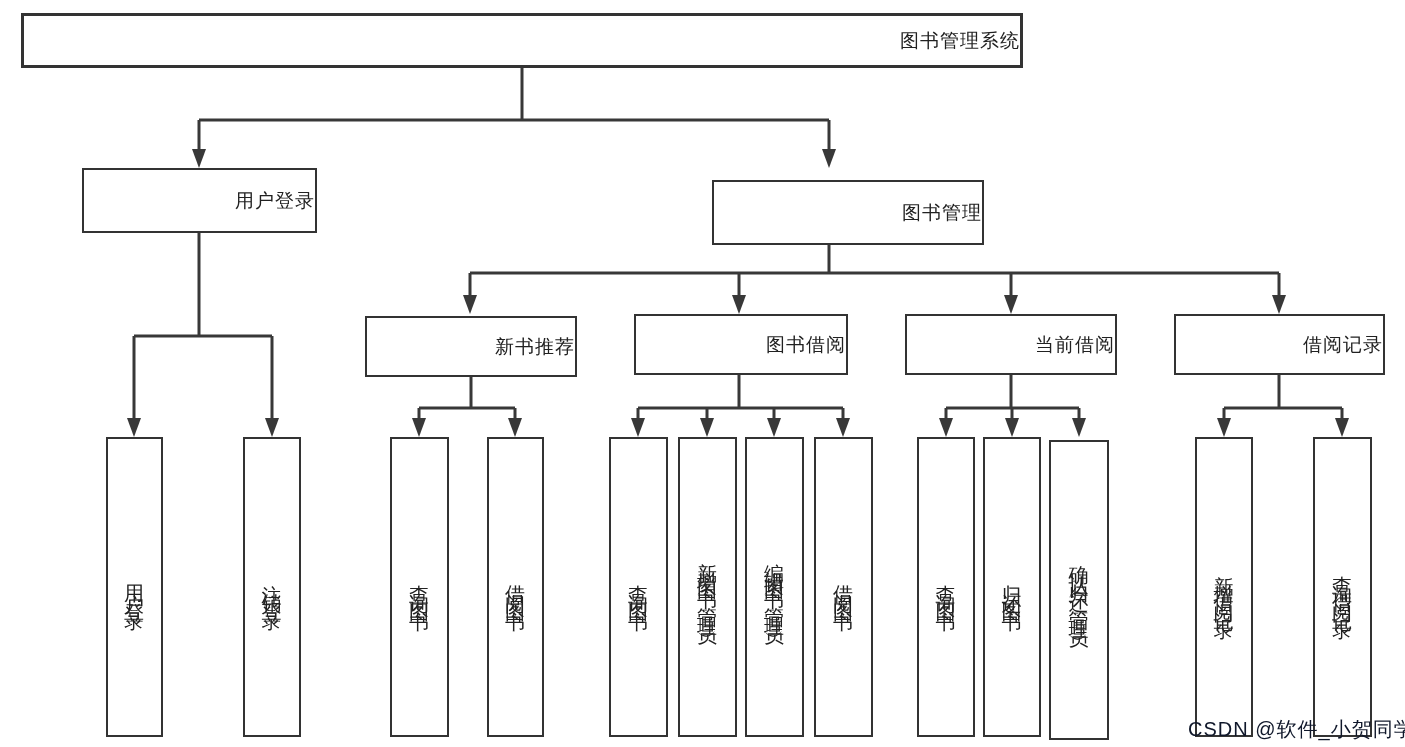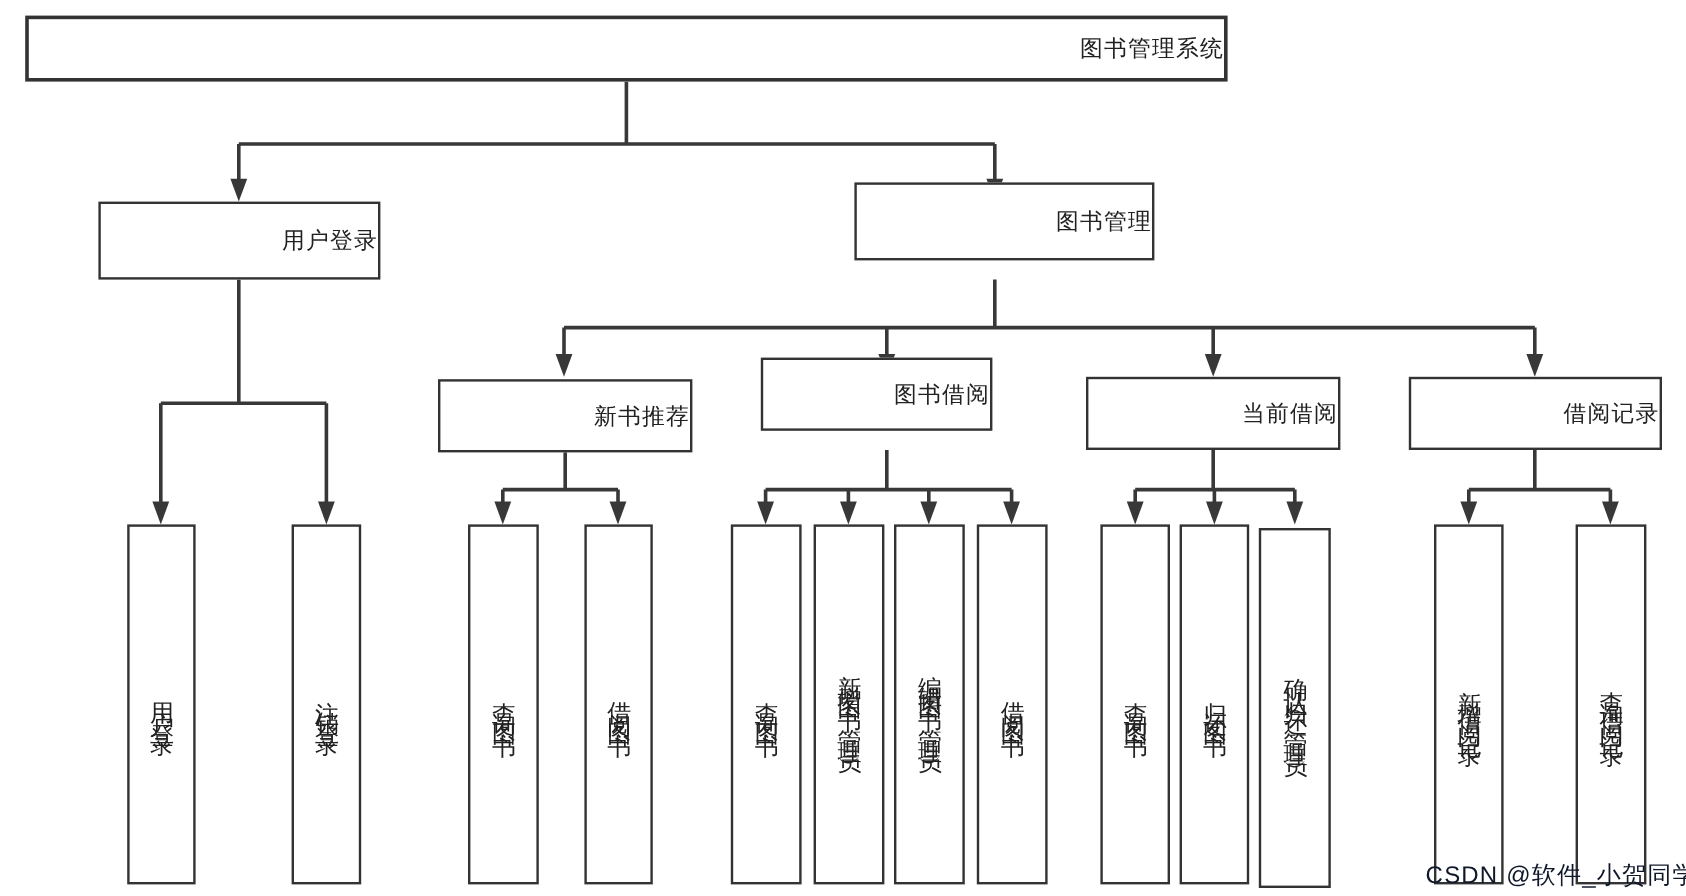--- a/index.html
+++ b/index.html
@@ -107,28 +107,28 @@
     </g>
   </svg>
 
   <div class="node root" style="left:21px; top:13px; width:1002px; height:55px;">
     <span>图书管理系统</span>
   </div>
 
   <div class="node l2" style="left:82px; top:168px; width:235px; height:65px;">
     <span>用户登录</span>
   </div>
-  <div class="node l2" style="left:712px; top:152px; width:250px; height:65px;">
+  <div class="node l2" style="left:712px; top:180px; width:272px; height:65px;">
     <span>图书管理</span>
   </div>
 
   <div class="node l3" style="left:365px; top:316px; width:212px; height:61px;">
     <span>新书推荐</span>
   </div>
-  <div class="node l3" style="left:634px; top:298px; width:193px; height:61px;">
+  <div class="node l3" style="left:634px; top:314px; width:214px; height:61px;">
     <span>图书借阅</span>
   </div>
   <div class="node l3" style="left:1174px; top:314px; width:211px; height:61px;">
     <span>借阅记录</span>
   </div>
   <div class="node l3" style="left:905px; top:314px; width:212px; height:61px;">
     <span>当前借阅</span>
   </div>
 
   <div class="leaf" style="left:106px; top:437px; width:57px; height:300px;">

